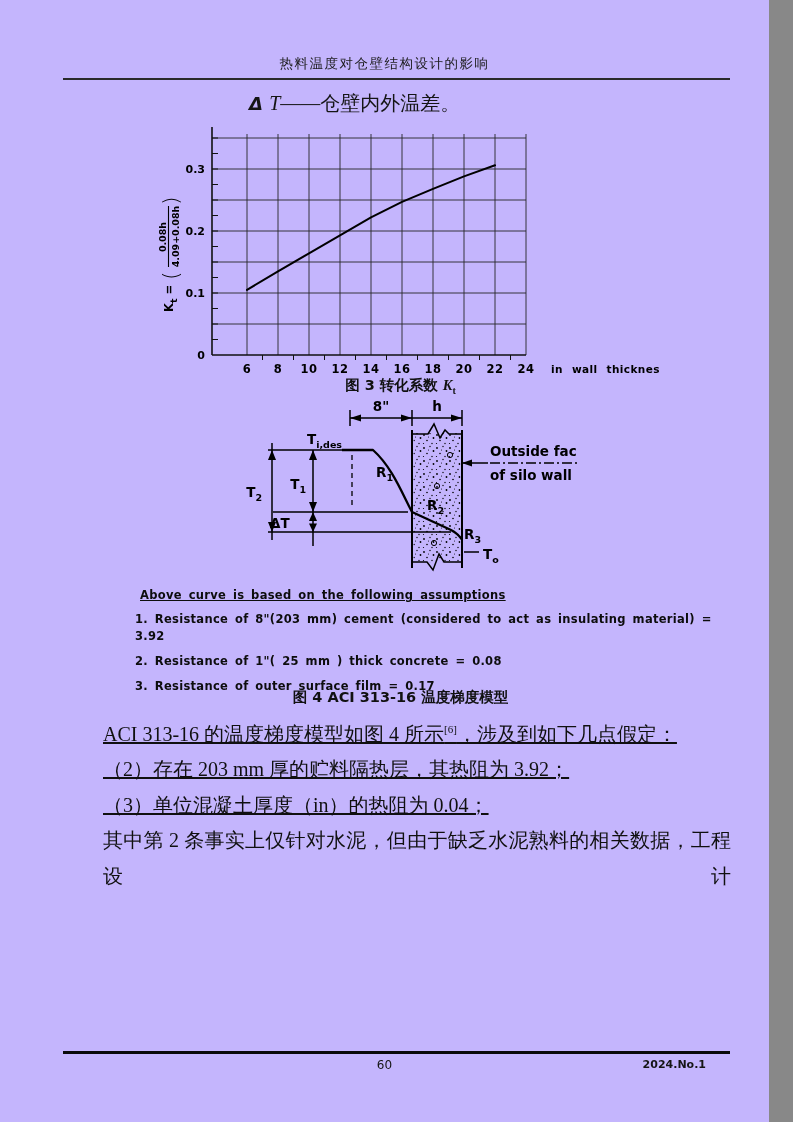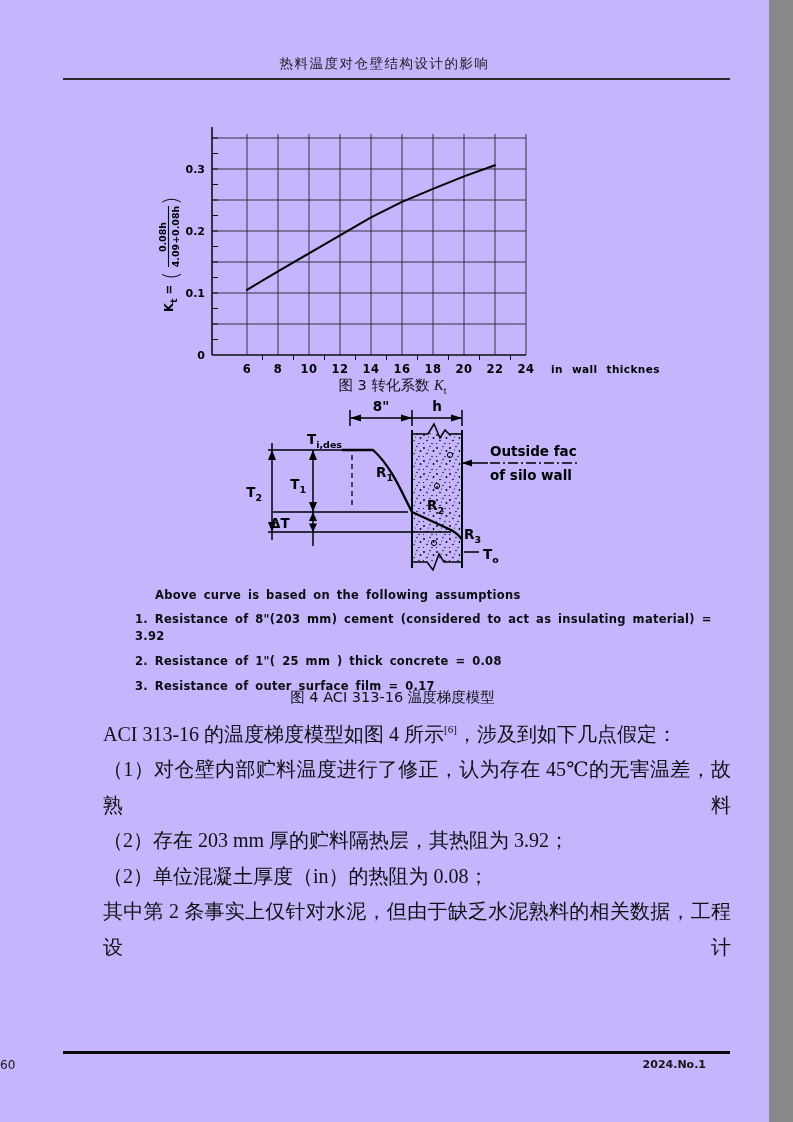--- a/index.html
+++ b/index.html
@@ -19,67 +19,68 @@
   .cax{stroke:#111;stroke-width:1.6;}
   .ct{stroke:#111;stroke-width:1;}
   .cyl{font:bold 11px "DejaVu Sans",sans-serif;}
   .cxl{font:bold 11.5px "DejaVu Sans",sans-serif;letter-spacing:.5px;}
   .cxlab{font:bold 10.5px "DejaVu Sans",sans-serif;word-spacing:5px;letter-spacing:.4px;}
   .ccurve{fill:none;stroke:#000;stroke-width:2;stroke-linejoin:round;stroke-linecap:round;}
   .cylab{font:bold 11.5px "DejaVu Sans",sans-serif;}
   .cylab-small{font:bold 9.5px "DejaVu Sans",sans-serif;}
   .cylab-paren{font:300 22px "DejaVu Sans",sans-serif;}
   
-  .cap{position:absolute;left:8px;width:100%;text-align:center;
-       font-family:"DejaVu Sans",sans-serif;font-weight:normal;font-size:14.5px;color:#111;}
+  .cap{position:absolute;left:16px;width:100%;text-align:center;
+       font-family:"DejaVu Sans",sans-serif;font-weight:bold;font-size:14.5px;color:#111;}
   .cap3{top:376px;}
   .cap4{top:688px;}
   .capk{font-family:"Liberation Serif",serif;font-style:italic;}
   .caps{font-size:10px;font-family:"Liberation Serif",serif;}
   
   .fig4{position:absolute;left:240px;top:393px;width:352px;height:202px;overflow:visible;}
   .fl{stroke:#000;stroke-width:1.5;fill:none;}
   .fl2{stroke:#000;stroke-width:2;fill:none;}
   .fcurve{stroke:#000;stroke-width:2.3;fill:none;stroke-linejoin:round;}
   .fdash{stroke:#000;stroke-width:1.3;fill:none;stroke-dasharray:5 4;}
   .fdashdot{stroke:#000;stroke-width:1.6;fill:none;stroke-dasharray:10 3 2 3;}
   .farrow{fill:#000;stroke:none;}
   .ft{font:bold 13.5px "DejaVu Sans",sans-serif;fill:#000;}
   .fts{font:bold 9.5px "DejaVu Sans",sans-serif;fill:#000;}
   .fcirc{stroke:#000;stroke-width:1;fill:none;}
   
   .assume{position:absolute;left:135px;top:588px;width:580px;
           font-family:"DejaVu Sans",sans-serif;font-weight:bold;font-size:11.5px;
           letter-spacing:.3px;word-spacing:2.5px;color:#0d0d0d;}
-  .assume .a-title{margin:0 0 9px 20px;}
+  .assume .a-title{margin:0 0 9px 5px;text-decoration:underline;}
   .assume .a-item{margin:0 0 8px 0;line-height:17px;}
   
   .body-text{position:absolute;left:63px;top:712px;width:668px;
              font-size:20px;line-height:35.5px;color:#101010;}
   .bl{white-space:nowrap;}
-  .indent{padding-left:40px;}
+  .indent{padding-left:40px;text-decoration:underline;}
   .stretch{white-space:normal;text-align:justify;text-align-last:justify;padding-left:40px;}
   .sup6{font-size:11px;vertical-align:super;letter-spacing:0;}
   .fT{font-style:italic;}
   .fsub{font-size:12px;}
   
   .ftr-rule{position:absolute;top:1051px;left:63px;width:667px;border-top:3px solid #0a0a0a;}
-  .ftr-page{position:absolute;top:1058px;left:0;width:100%;
+  .ftr-page{position:absolute;top:1058px;left:0;width:100%;text-align:center;
             font-family:"DejaVu Sans",sans-serif;font-size:12px;}
   .ftr-issue{position:absolute;top:1058px;right:63px;
              font-family:"DejaVu Sans",sans-serif;font-size:11px;font-weight:bold;}
 </style>
 </head>
 <body>
 
 <div class="page">
 
   <div class="hdr-title">热料温度对仓壁结构设计的影响</div>
   <div class="hdr-rule"></div>
 
+  <div class="delta-line"><span class="delta-sym">Δ </span><span class="delta-t">T</span><span>——仓壁内外温差。</span></div>
 
   <svg class="fig3" viewBox="0 0 570 255">
     <g id="fig3-dyn">
         <line x1="75" y1="194.0" x2="389" y2="194.0" class="cg"></line>
         <line x1="75" y1="163.0" x2="389" y2="163.0" class="cg"></line>
         <line x1="75" y1="132.0" x2="389" y2="132.0" class="cg"></line>
         <line x1="75" y1="101.0" x2="389" y2="101.0" class="cg"></line>
         <line x1="75" y1="70.0" x2="389" y2="70.0" class="cg"></line>
         <line x1="75" y1="39.0" x2="389" y2="39.0" class="cg"></line>
         <line x1="75" y1="8.0" x2="389" y2="8.0" class="cg"></line>
@@ -220,23 +221,22 @@
     <div class="a-title">Above curve is based on the following assumptions</div>
     <div class="a-item">1. Resistance of 8"(203 mm) cement (considered to act as insulating material) = 3.92</div>
     <div class="a-item">2. Resistance of 1"( 25 mm ) thick concrete = 0.08</div>
     <div class="a-item">3. Resistance of outer surface film  = 0.17</div>
   </div>
 
   <div class="cap cap4">图 4   ACI 313-16 温度梯度模型</div>
 
   <div class="body-text">
     <div class="bl indent"><span>ACI 313-16 的温度梯度模型如图 4 所示</span><span class="sup6">[6]</span><span>，涉及到如下几点假定：</span></div>
-    <div class="stretch">（1）对仓壁内部贮料温度进行了修正，认为存在 45℃的无害温差，故熟料</div>
     <div class="bl indent">（2）存在 203 mm 厚的贮料隔热层，其热阻为 3.92；</div>
-    <div class="bl indent">（2）单位混凝土厚度（in）的热阻为 0.08；</div>
+    <div class="bl indent">（3）单位混凝土厚度（in）的热阻为 0.04；</div>
     <div class="stretch">其中第 2 条事实上仅针对水泥，但由于缺乏水泥熟料的相关数据，工程设计</div>
   </div>
 
   <div class="ftr-rule"></div>
   <div class="ftr-page">60</div>
   <div class="ftr-issue">2024.No.1</div>
 
 </div>
 
 </body></html>

